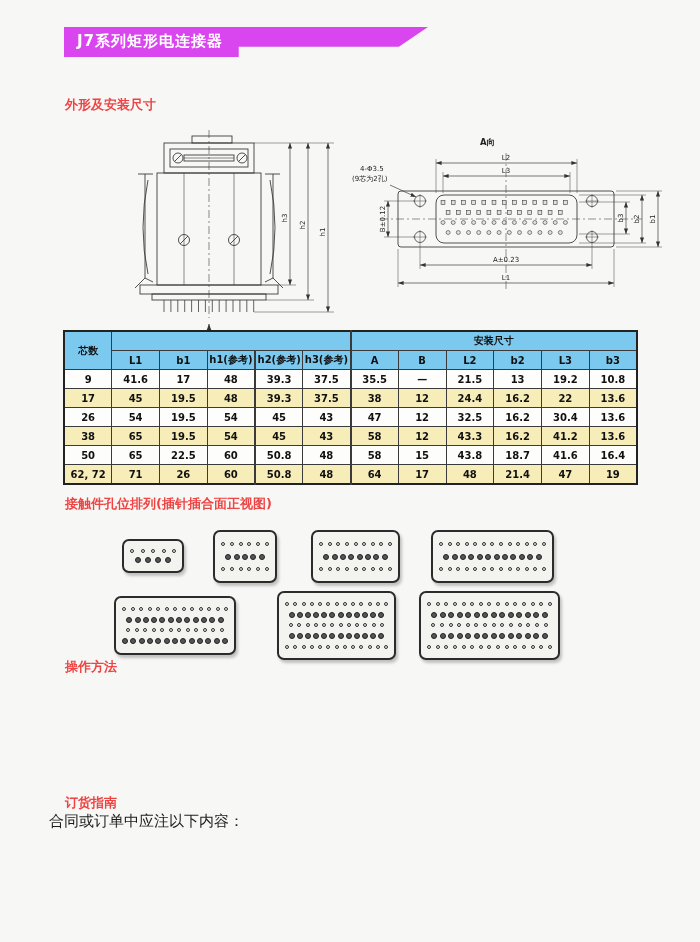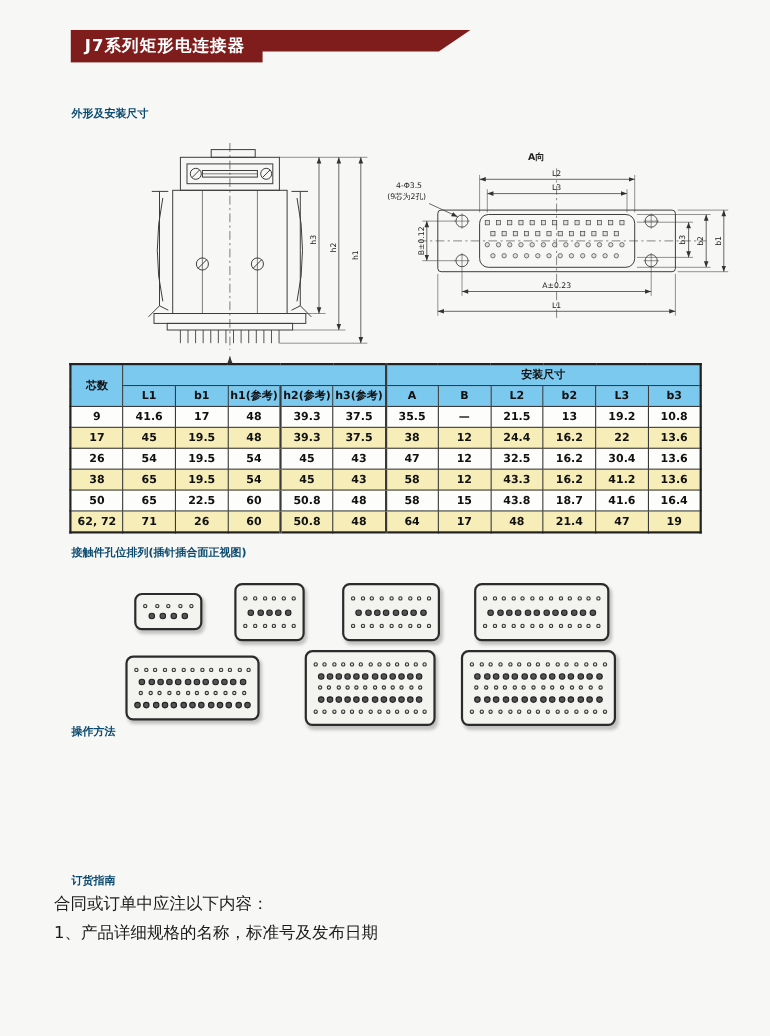--- a/index.html
+++ b/index.html
@@ -3,25 +3,25 @@
 <meta charset="utf-8">
 <style>
   html,body{margin:0;padding:0;}
   .page{
     position:relative;width:700px;height:942px;background:#f7f7f5;
     font-family:"DejaVu Sans","Liberation Sans",sans-serif;color:#1a1a1a;overflow:hidden;
   }
   
   .banner{
     position:absolute;left:64px;top:27px;width:364px;height:30px;
-    background:#7f1d1d;color:#fff;font-size:15px;font-weight:bold;
+    background:#d946ef;color:#fff;font-size:15px;font-weight:bold;
     line-height:29px;padding-left:13px;box-sizing:border-box;letter-spacing:1px;
     clip-path:polygon(0 0,100% 0,92% 66%,48% 66%,48% 100%,0 100%);
   }
-  .sec-title{position:absolute;left:65px;color:#0c4a6e;font-size:10px;font-weight:bold;}
+  .sec-title{position:absolute;left:65px;color:#ef4444;font-size:13px;font-weight:bold;}
   #t-outline{top:96px;}
   #t-pinout{top:495px;}
   #t-operation{top:658px;}
   #t-ordering{top:794px;}
 
   
   .dim-table{
     position:absolute;left:63px;top:330px;width:575px;border-collapse:collapse;
     table-layout:fixed;font-size:10px;font-weight:bold;border:2px solid #222;
   }
@@ -721,16 +721,15 @@
           <span class="dot-s"></span>
         </div>
       </div>
     </div>
 
   <div class="sec-title" id="t-operation">操作方法</div>
 
   <div class="sec-title" id="t-ordering">订货指南</div>
   <div class="order-block">
     <div>合同或订单中应注以下内容：</div>
-    <div>1、产品详细规格的名称，标准号及发布日期</div>
   </div>
 
 </div>
 
 </body></html>

